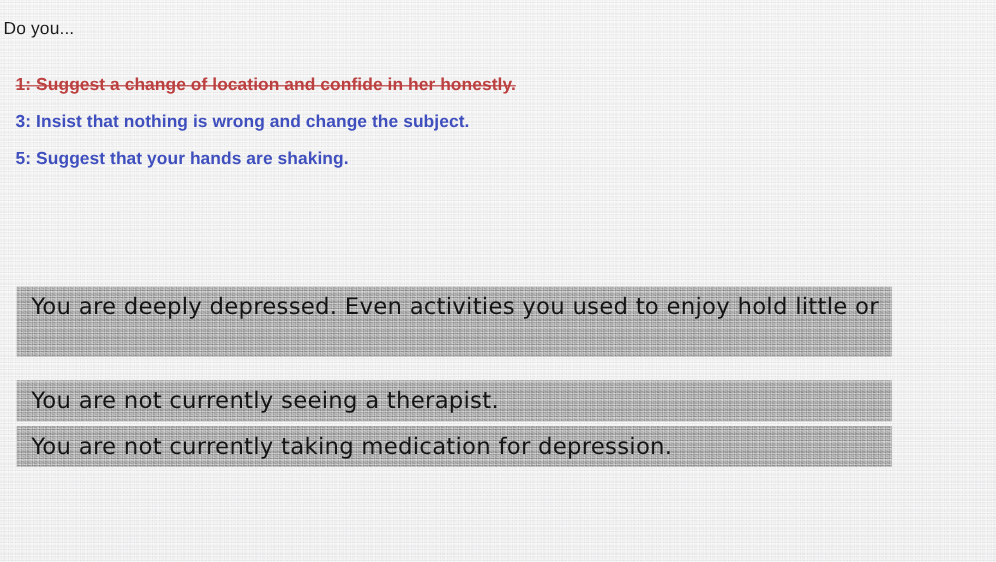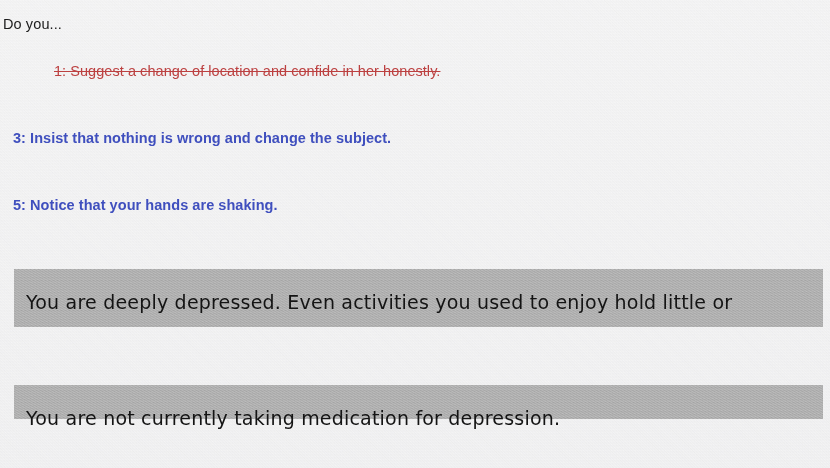--- a/index.html
+++ b/index.html
@@ -48,69 +48,69 @@
     line-height: 17px;
     height: 31px;
     font-weight: bold;
     letter-spacing: 0.05px;
     white-space: pre;
   }
   .choice.state-used {
     color: #b83232;
     text-decoration: line-through;
     text-decoration-thickness: 1px;
-    font-weight: normal;
+    font-weight: bold;
     opacity: 0.92;
-    margin-left: 41px;
   }
   .choice.state-available {
     color: #3f4fbe;
-    margin-top: 36px;
   }
 
   
   .band {
     position: absolute;
     left: 14px;
-    width: 809px;
+    width: 729px;
     box-sizing: border-box;
-    padding: 20px 10px 3px 12px;
+    padding: 4px 10px 3px 12px;
     color: #141414;
     font-family: "DejaVu Sans", sans-serif;
     font-size: 19px;
     line-height: 26px;
     letter-spacing: 0.2px;
     background-color: #ababab;
     background-image:
       repeating-linear-gradient(0deg,  rgba(255,255,255,0.40) 0px, rgba(0,0,0,0.16) 1px, rgba(255,255,255,0.34) 2px, rgba(0,0,0,0.1) 3px),
       repeating-linear-gradient(90deg, rgba(255,255,255,0.36) 0px, rgba(0,0,0,0.14) 1px, rgba(255,255,255,0.3) 2px, rgba(0,0,0,0.12) 3px),
       repeating-linear-gradient(30deg, rgba(0,0,0,0.10) 0px, rgba(255,255,255,0.22) 1px, rgba(0,0,0,0.06) 2px);
-    margin-top: 30px;
   }
   .band-line {
     white-space: pre;
     display: block;
   }
   #band-0 { top: 239px; height: 58px; }
   #band-1 { top: 317px; height: 34px; }
   #band-2 { top: 355px; height: 34px; }
 </style>
 </head>
 <body>
 
 <div id="screen">
 
   <div id="prompt">Do you...</div>
 
   <div id="choices">
       <div class="choice state-used">1: Suggest a change of location and confide in her honestly.</div>
       <div class="choice state-available">3: Insist that nothing is wrong and change the subject.</div>
-      <div class="choice state-available">5: Notice that your hands are shaking.</div>
+      <div class="choice state-available">5: Suggest that your hands are shaking.</div>
     </div>
 
   <div class="band" id="band-0">
       <span class="band-line">You are deeply depressed. Even activities you used to enjoy hold little or</span>
+    </div>
+  <div class="band" id="band-1">
+      <span class="band-line">You are not currently seeing a therapist.</span>
     </div>
   <div class="band" id="band-2">
       <span class="band-line">You are not currently taking medication for depression.</span>
     </div>
 
 </div>
 
 </body></html>

